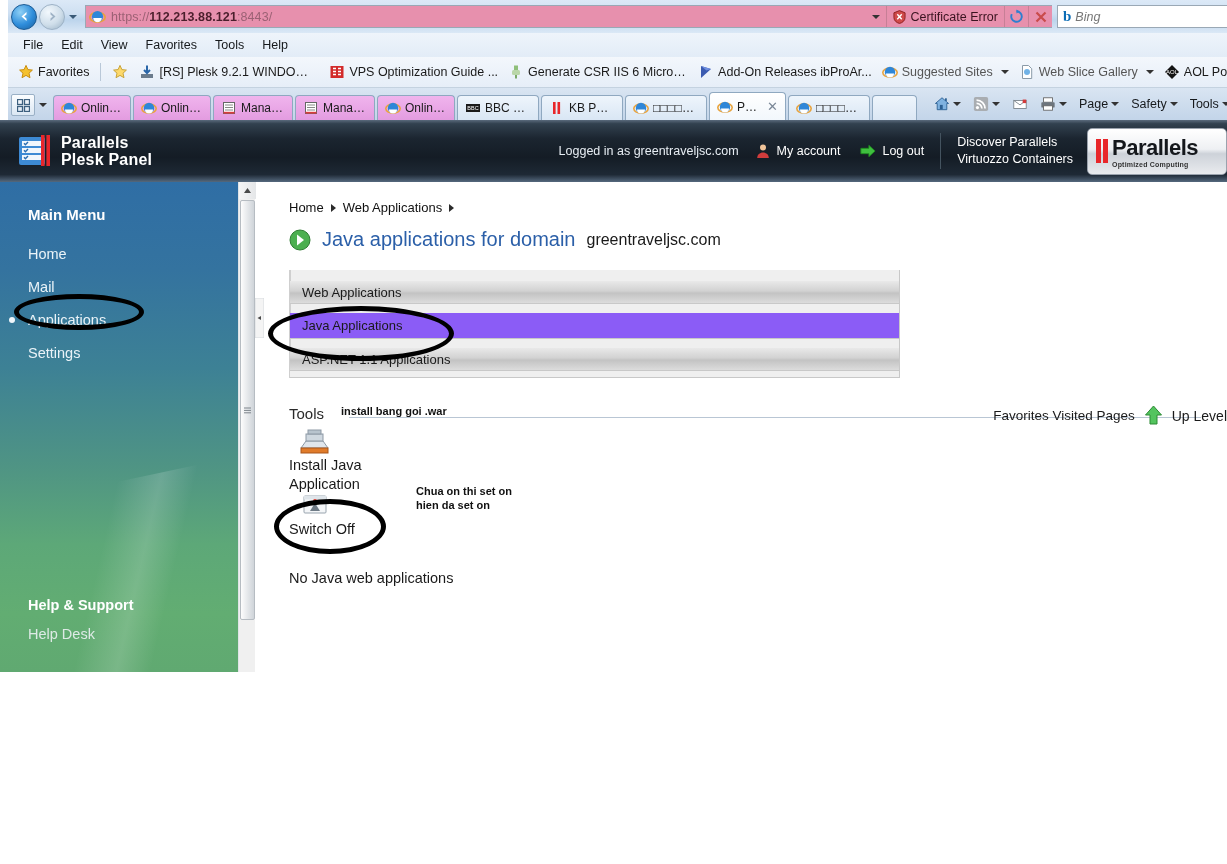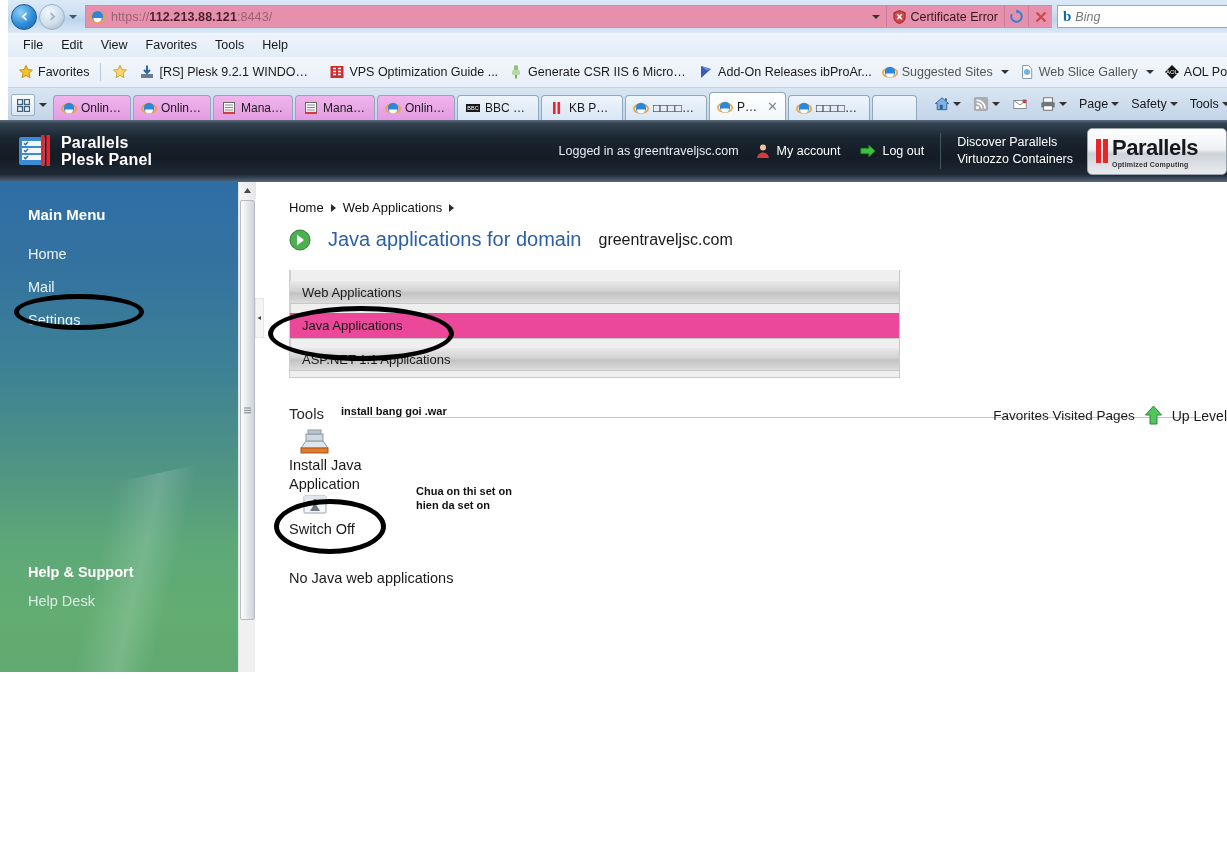--- a/index.html
+++ b/index.html
@@ -176,33 +176,33 @@
   .collapse-tab { position:absolute; left:255px; top:178px; width:9px;height:40px; }
 
   
   .pk-main { position:absolute; left:264px; top:62px; width:963px; height:490px; background:#fff; overflow:hidden;}
   .pk-main-inner { position:relative; padding:18px 0 0 25px; }
 
   .crumb { display:flex; align-items:center; gap:7px; font-size:13px; color:#111;}
   .crumb .c-link { color:#111; }
   .crumb .arr { width:0;height:0;border-top:4px solid transparent;border-bottom:4px solid transparent;border-left:5px solid #2b2b2b;}
 
-  .pg-title { display:flex; align-items:center; gap:17px; margin-top:13px;}
+  .pg-title { display:flex; align-items:center; gap:11px; margin-top:13px;}
   .pg-title .dot { width:22px;height:22px;flex:none;}
   .pg-title .t1 { font-size:20px; color:#2b5fa8;}
   .pg-title .t2 { font-size:16px; color:#1a1a1a;}
 
   .tabs-wrap { margin-top:19px; width:611px; border-left:1px solid #cfcfcf; }
   .sec-bar {
     height:23px; display:flex; align-items:center; padding-left:12px;
     border:1px solid #c8c8c8; border-left:none; border-top:none;
     font-size:13px; color:#1a1a1a;
   }
   .sec-bar.grey { background:linear-gradient(to bottom,#e9e9e9 0%,#d2d2d2 45%,#c3c3c3 55%,#dcdcdc 100%);}
-  .sec-bar.sel  { background:#ec4899; height:26px;}
+  .sec-bar.sel  { background:#8b5cf6; height:26px;}
   .sec-gap { height:9px; background:#efefef; border-left:1px solid #cfcfcf; border-right:1px solid #c8c8c8;}
   .sec-gap2 { height:11px; background:#efefef; border-left:1px solid #cfcfcf; border-right:1px solid #c8c8c8;}
   .sec-foot { height:7px; background:#efefef; border:1px solid #c8c8c8; border-left:none; border-top:none;}
 
   .tools-row { margin-top:17px; display:flex; align-items:flex-start;}
   .tools-lbl { font-size:15px; color:#2a2a2a; width:60px; flex:none; padding-top:10px;}
   .tools-rule { flex:1 1 auto; height:1px; background:#b9c6d4; margin-top:22px; margin-right:26px;}
 
   .tool-item { margin-top:2px; }
   .tool-ico { width:31px;height:27px; margin-left:10px; display:block;}
@@ -557,20 +557,24 @@
     <div class="pk-side">
       <div class="side-h">Main Menu</div>
       <div class="side-list">
         <div class="side-item">
           <span class="lbl">Home</span>
         </div>
         <div class="side-item">
           <span class="lbl">Mail</span>
         </div>
         <div class="side-item">
+          <span class="bullet"></span>
+          <span class="lbl">Applications</span>
+        </div>
+        <div class="side-item">
           <span class="lbl">Settings</span>
         </div>
       </div>
       <div class="side-h2">Help &amp; Support</div>
       <div class="side-item2">Help Desk</div>
     </div>
 
     <div class="side-scroll">
       <div class="sb-arrow">
         <svg width="7" height="5" viewBox="0 0 7 5">

